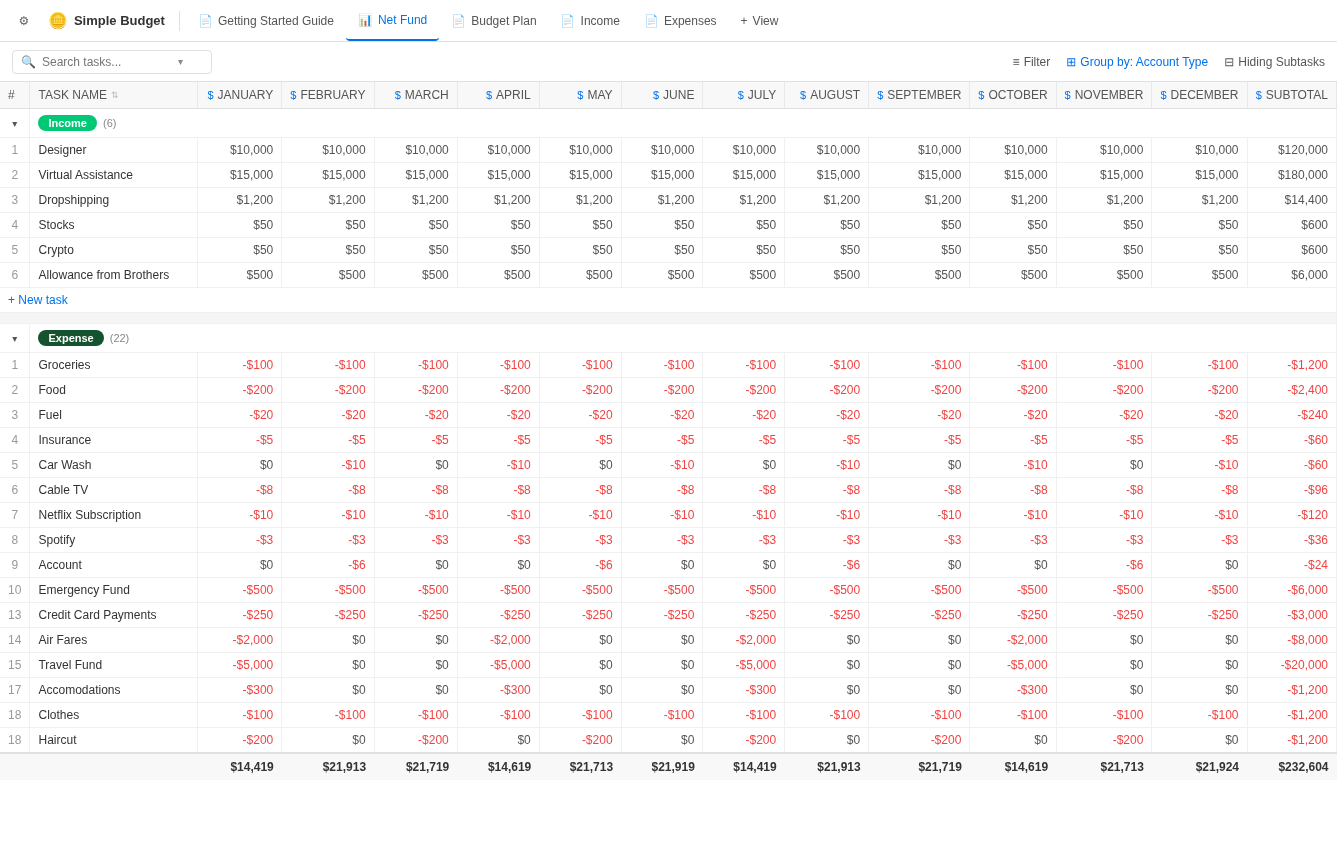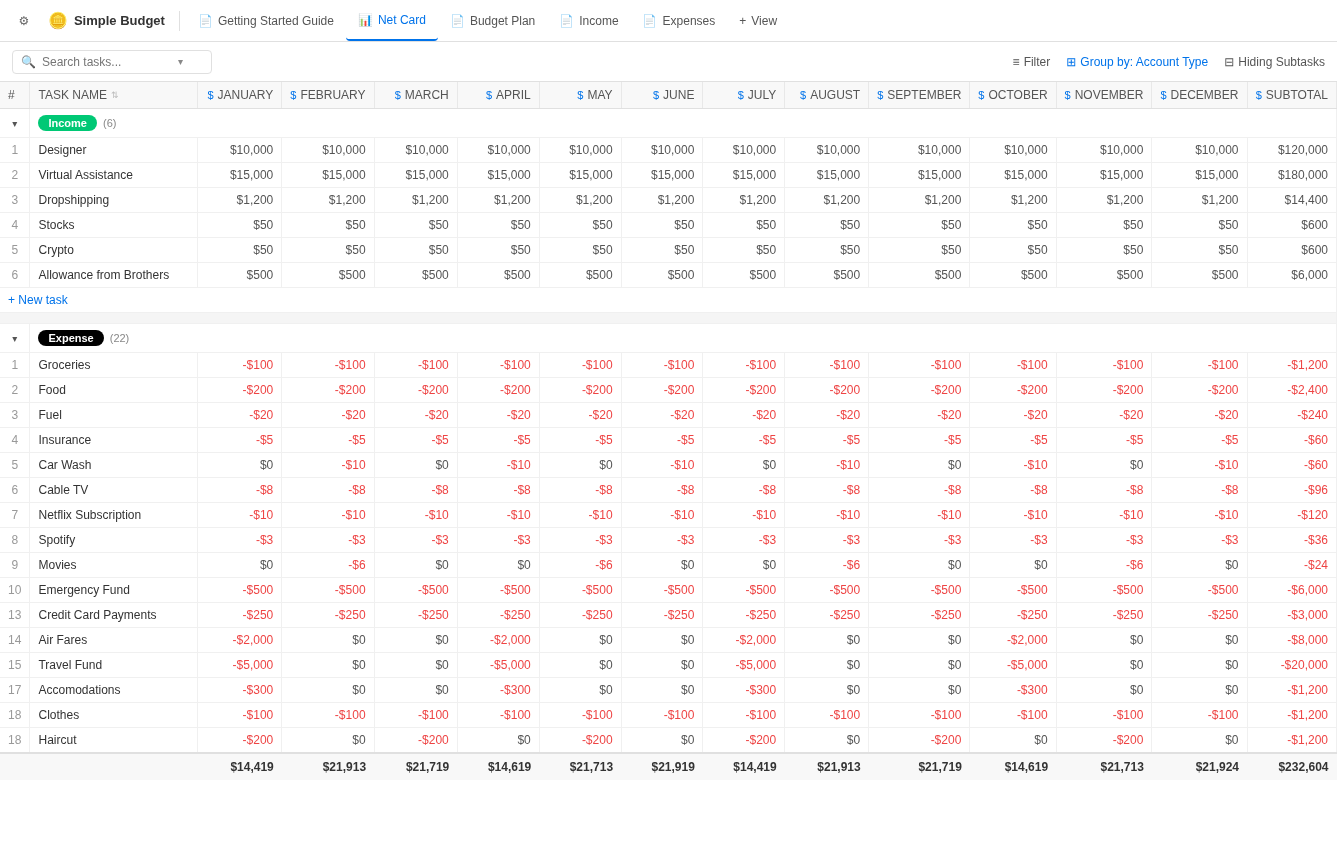--- a/index.html
+++ b/index.html
@@ -64,21 +64,21 @@
     
     .group-header td { background: #fff; padding: 6px 8px; font-weight: 500; }
     .group-header td:first-child { text-align: center; }
     .group-badge-income {
       display: inline-flex; align-items: center; gap: 5px;
       background: #00c875; color: #fff; border-radius: 12px; padding: 2px 10px;
       font-size: 11px; font-weight: 600;
     }
     .group-badge-expense {
       display: inline-flex; align-items: center; gap: 5px;
-      background: #000000; color: #fff; border-radius: 12px; padding: 2px 10px;
+      background: #14532d; color: #fff; border-radius: 12px; padding: 2px 10px;
       font-size: 11px; font-weight: 600;
     }
     .group-count { color: #888; font-size: 11px; margin-left: 6px; }
     .group-chevron { color: #555; font-size: 10px; cursor: pointer; }
 
     .new-task-row td { color: #0073ea; cursor: pointer; padding: 5px 8px; }
 
     
     .totals-row td {
       background: #f8f8f8; border-top: 2px solid #e0e0e0;
@@ -98,21 +98,21 @@
     <span>Simple Budget</span>
   </div>
   <div class="nav-divider"></div>
   <div id="nav-tabs-container" style="display: flex; height: 100%; align-items: center;">
       <div class="nav-tab">
         <span style="font-size: 12px;">📄</span>
         <span>Getting Started Guide</span>
       </div>
       <div class="nav-tab active">
         <span style="font-size: 12px;">📊</span>
-        <span>Net Card</span>
+        <span>Net Fund</span>
       </div>
       <div class="nav-tab">
         <span style="font-size: 12px;">📄</span>
         <span>Budget Plan</span>
       </div>
       <div class="nav-tab">
         <span style="font-size: 12px;">📄</span>
         <span>Income</span>
       </div>
       <div class="nav-tab">
@@ -450,21 +450,21 @@
           <td class="money negative">-$3</td>
           <td class="money negative">-$3</td>
           <td class="money negative">-$3</td>
           <td class="money negative">-$3</td>
           <td class="money negative">-$3</td>
           <td class="money negative">-$3</td>
           <td class="money negative">-$36</td>
         </tr>
         <tr>
           <td class="num-col">9</td>
-          <td class="task-name">Movies</td>
+          <td class="task-name">Account</td>
           <td class="money">$0</td>
           <td class="money negative">-$6</td>
           <td class="money">$0</td>
           <td class="money">$0</td>
           <td class="money negative">-$6</td>
           <td class="money">$0</td>
           <td class="money">$0</td>
           <td class="money negative">-$6</td>
           <td class="money">$0</td>
           <td class="money">$0</td>

